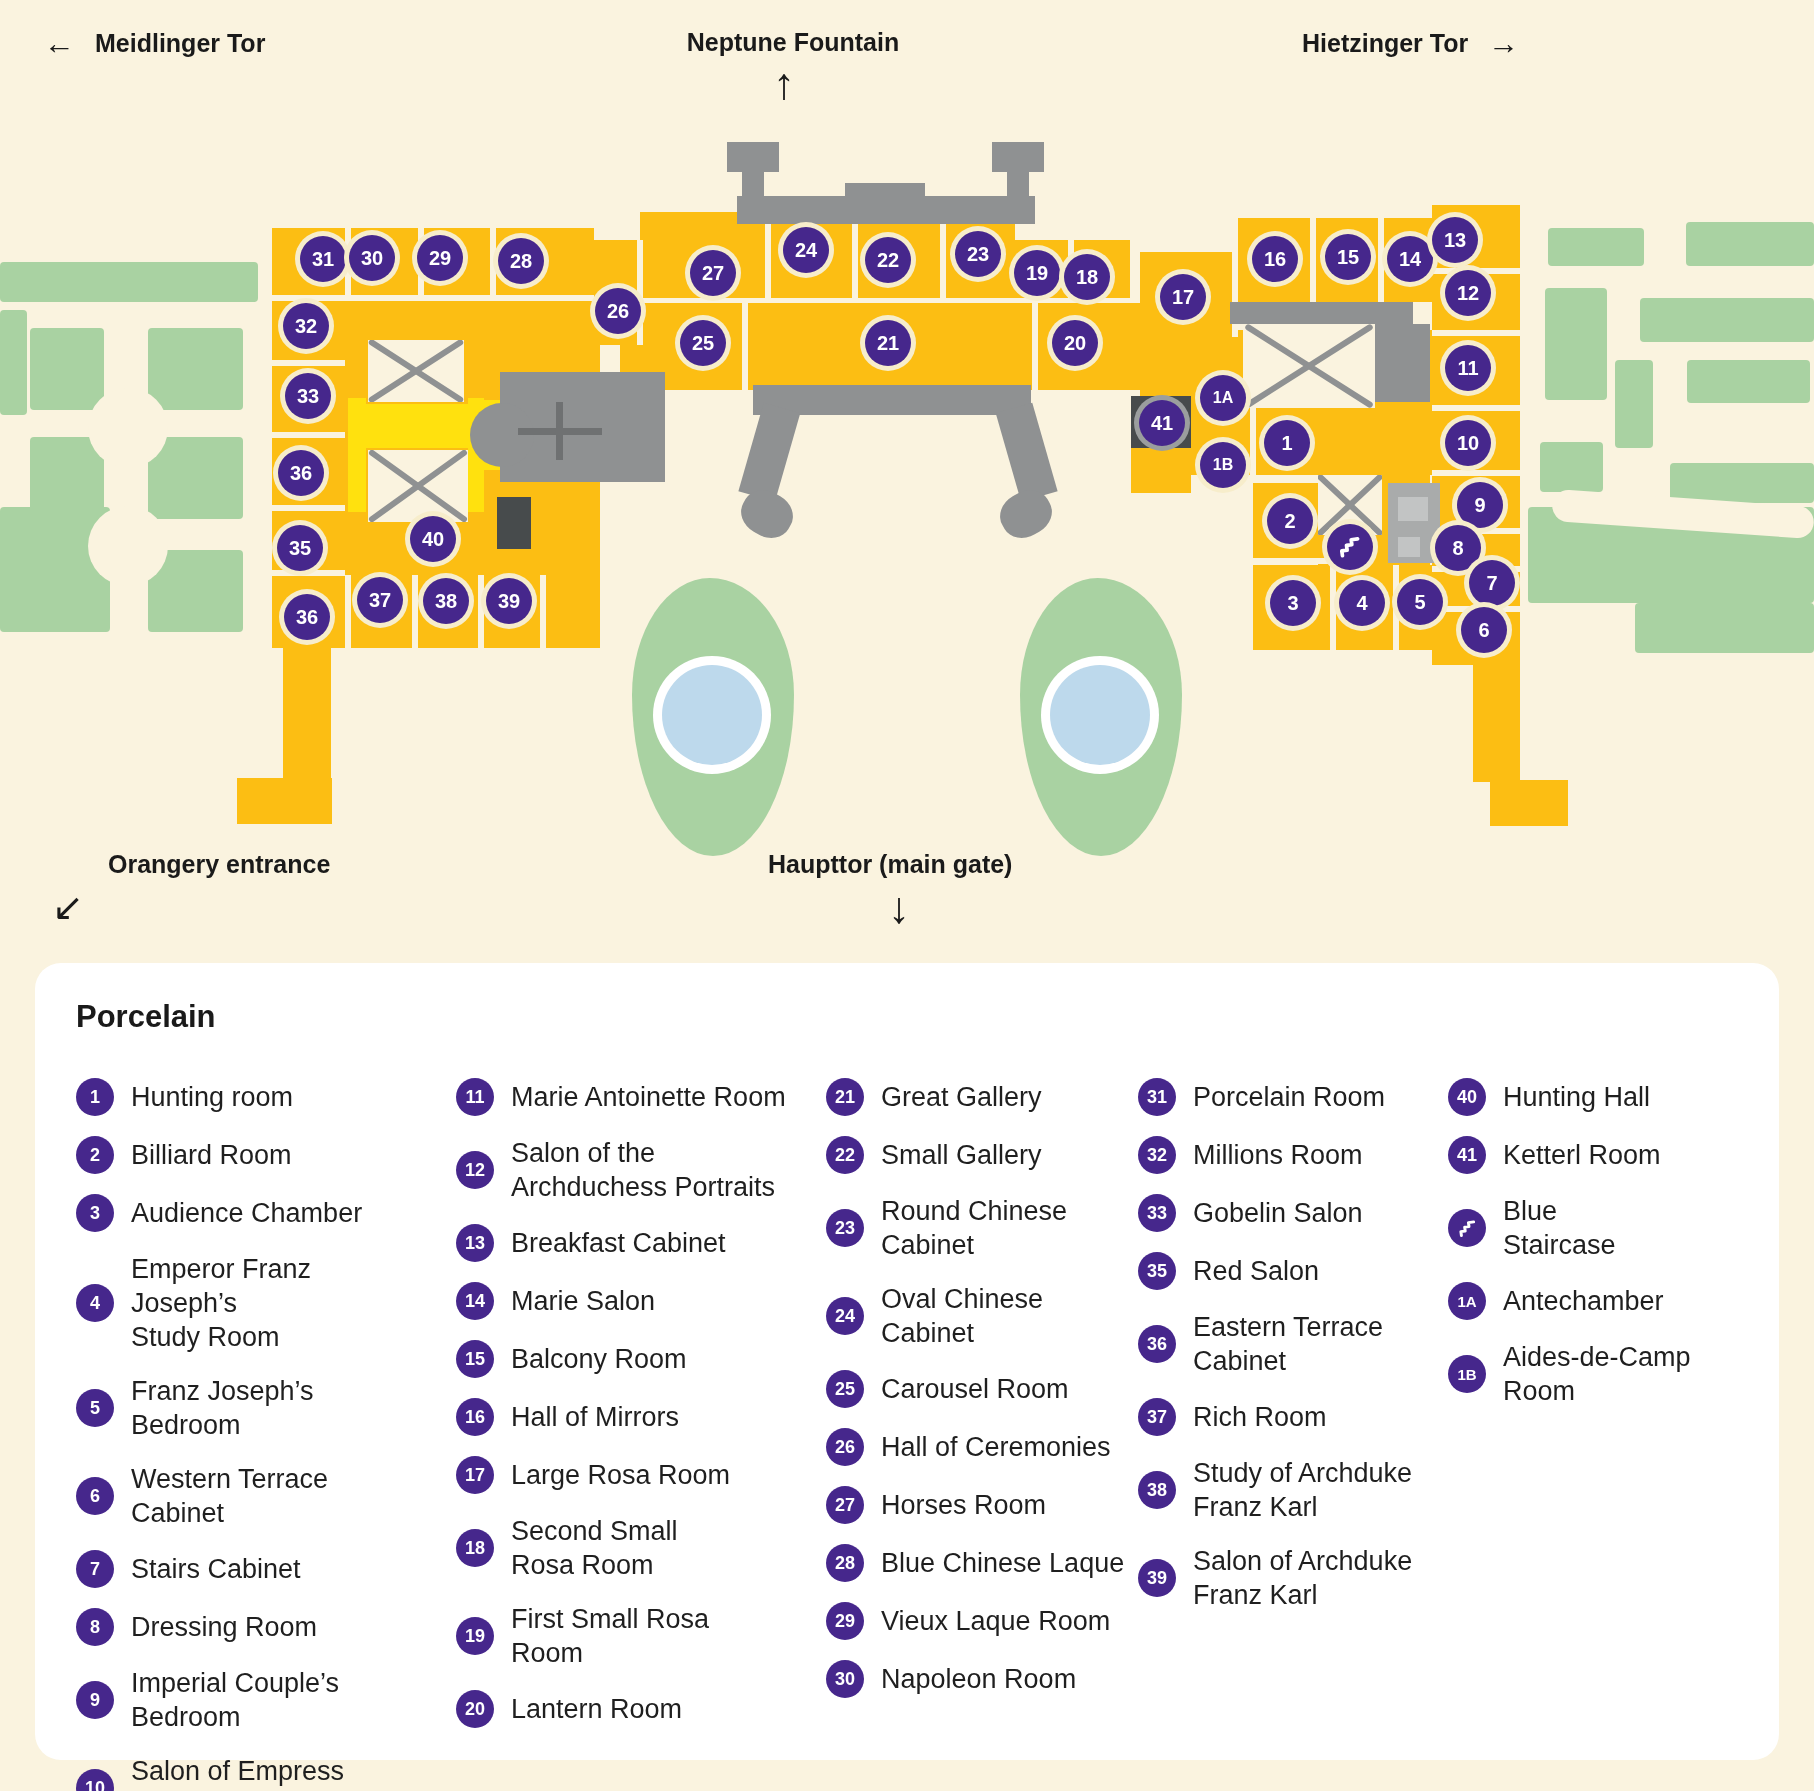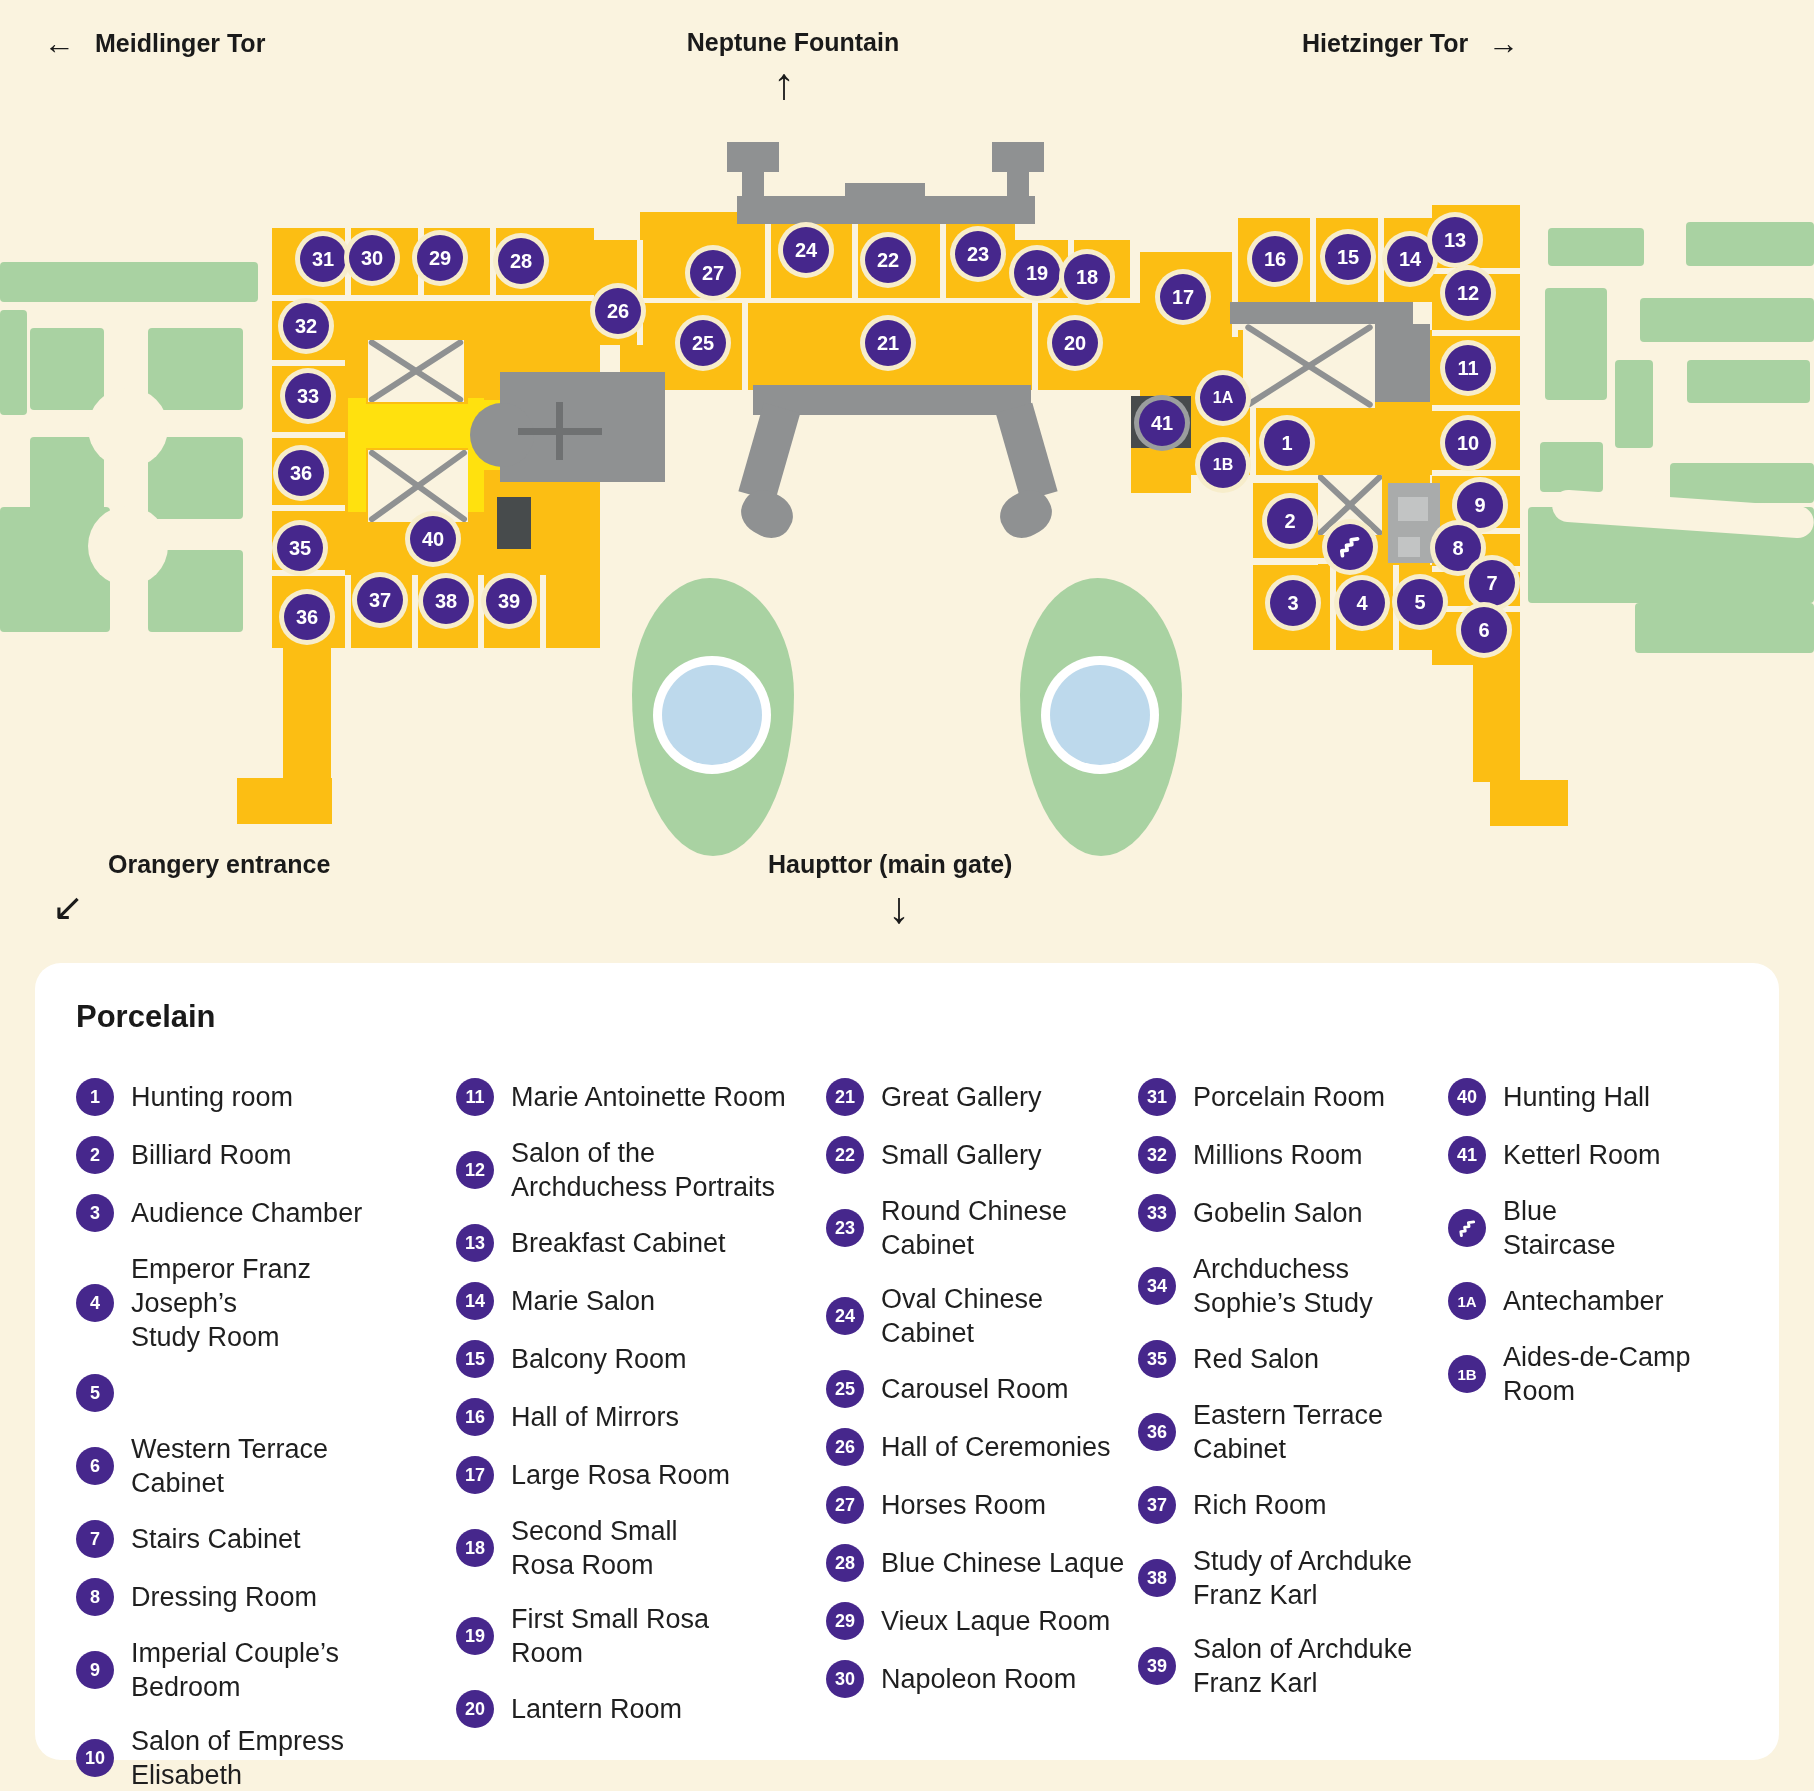--- a/index.html
+++ b/index.html
@@ -296,20 +296,21 @@
             <span class="badge">3</span>
             <span class="label">Audience Chamber</span>
           </div>
           <div class="legend-item">
             <span class="badge">4</span>
             <span class="label">Emperor Franz Joseph’s
 Study Room</span>
           </div>
           <div class="legend-item">
             <span class="badge">5</span>
+            <span class="label">Franz Joseph’s Bedroom</span>
           </div>
           <div class="legend-item">
             <span class="badge">6</span>
             <span class="label">Western Terrace Cabinet</span>
           </div>
           <div class="legend-item">
             <span class="badge">7</span>
             <span class="label">Stairs Cabinet</span>
           </div>
           <div class="legend-item">
@@ -420,25 +421,20 @@
             <span class="badge">31</span>
             <span class="label">Porcelain Room</span>
           </div>
           <div class="legend-item">
             <span class="badge">32</span>
             <span class="label">Millions Room</span>
           </div>
           <div class="legend-item">
             <span class="badge">33</span>
             <span class="label">Gobelin Salon</span>
-          </div>
-          <div class="legend-item">
-            <span class="badge">34</span>
-            <span class="label">Archduchess
-Sophie’s Study</span>
           </div>
           <div class="legend-item">
             <span class="badge">35</span>
             <span class="label">Red Salon</span>
           </div>
           <div class="legend-item">
             <span class="badge">36</span>
             <span class="label">Eastern Terrace
 Cabinet</span>
           </div>

